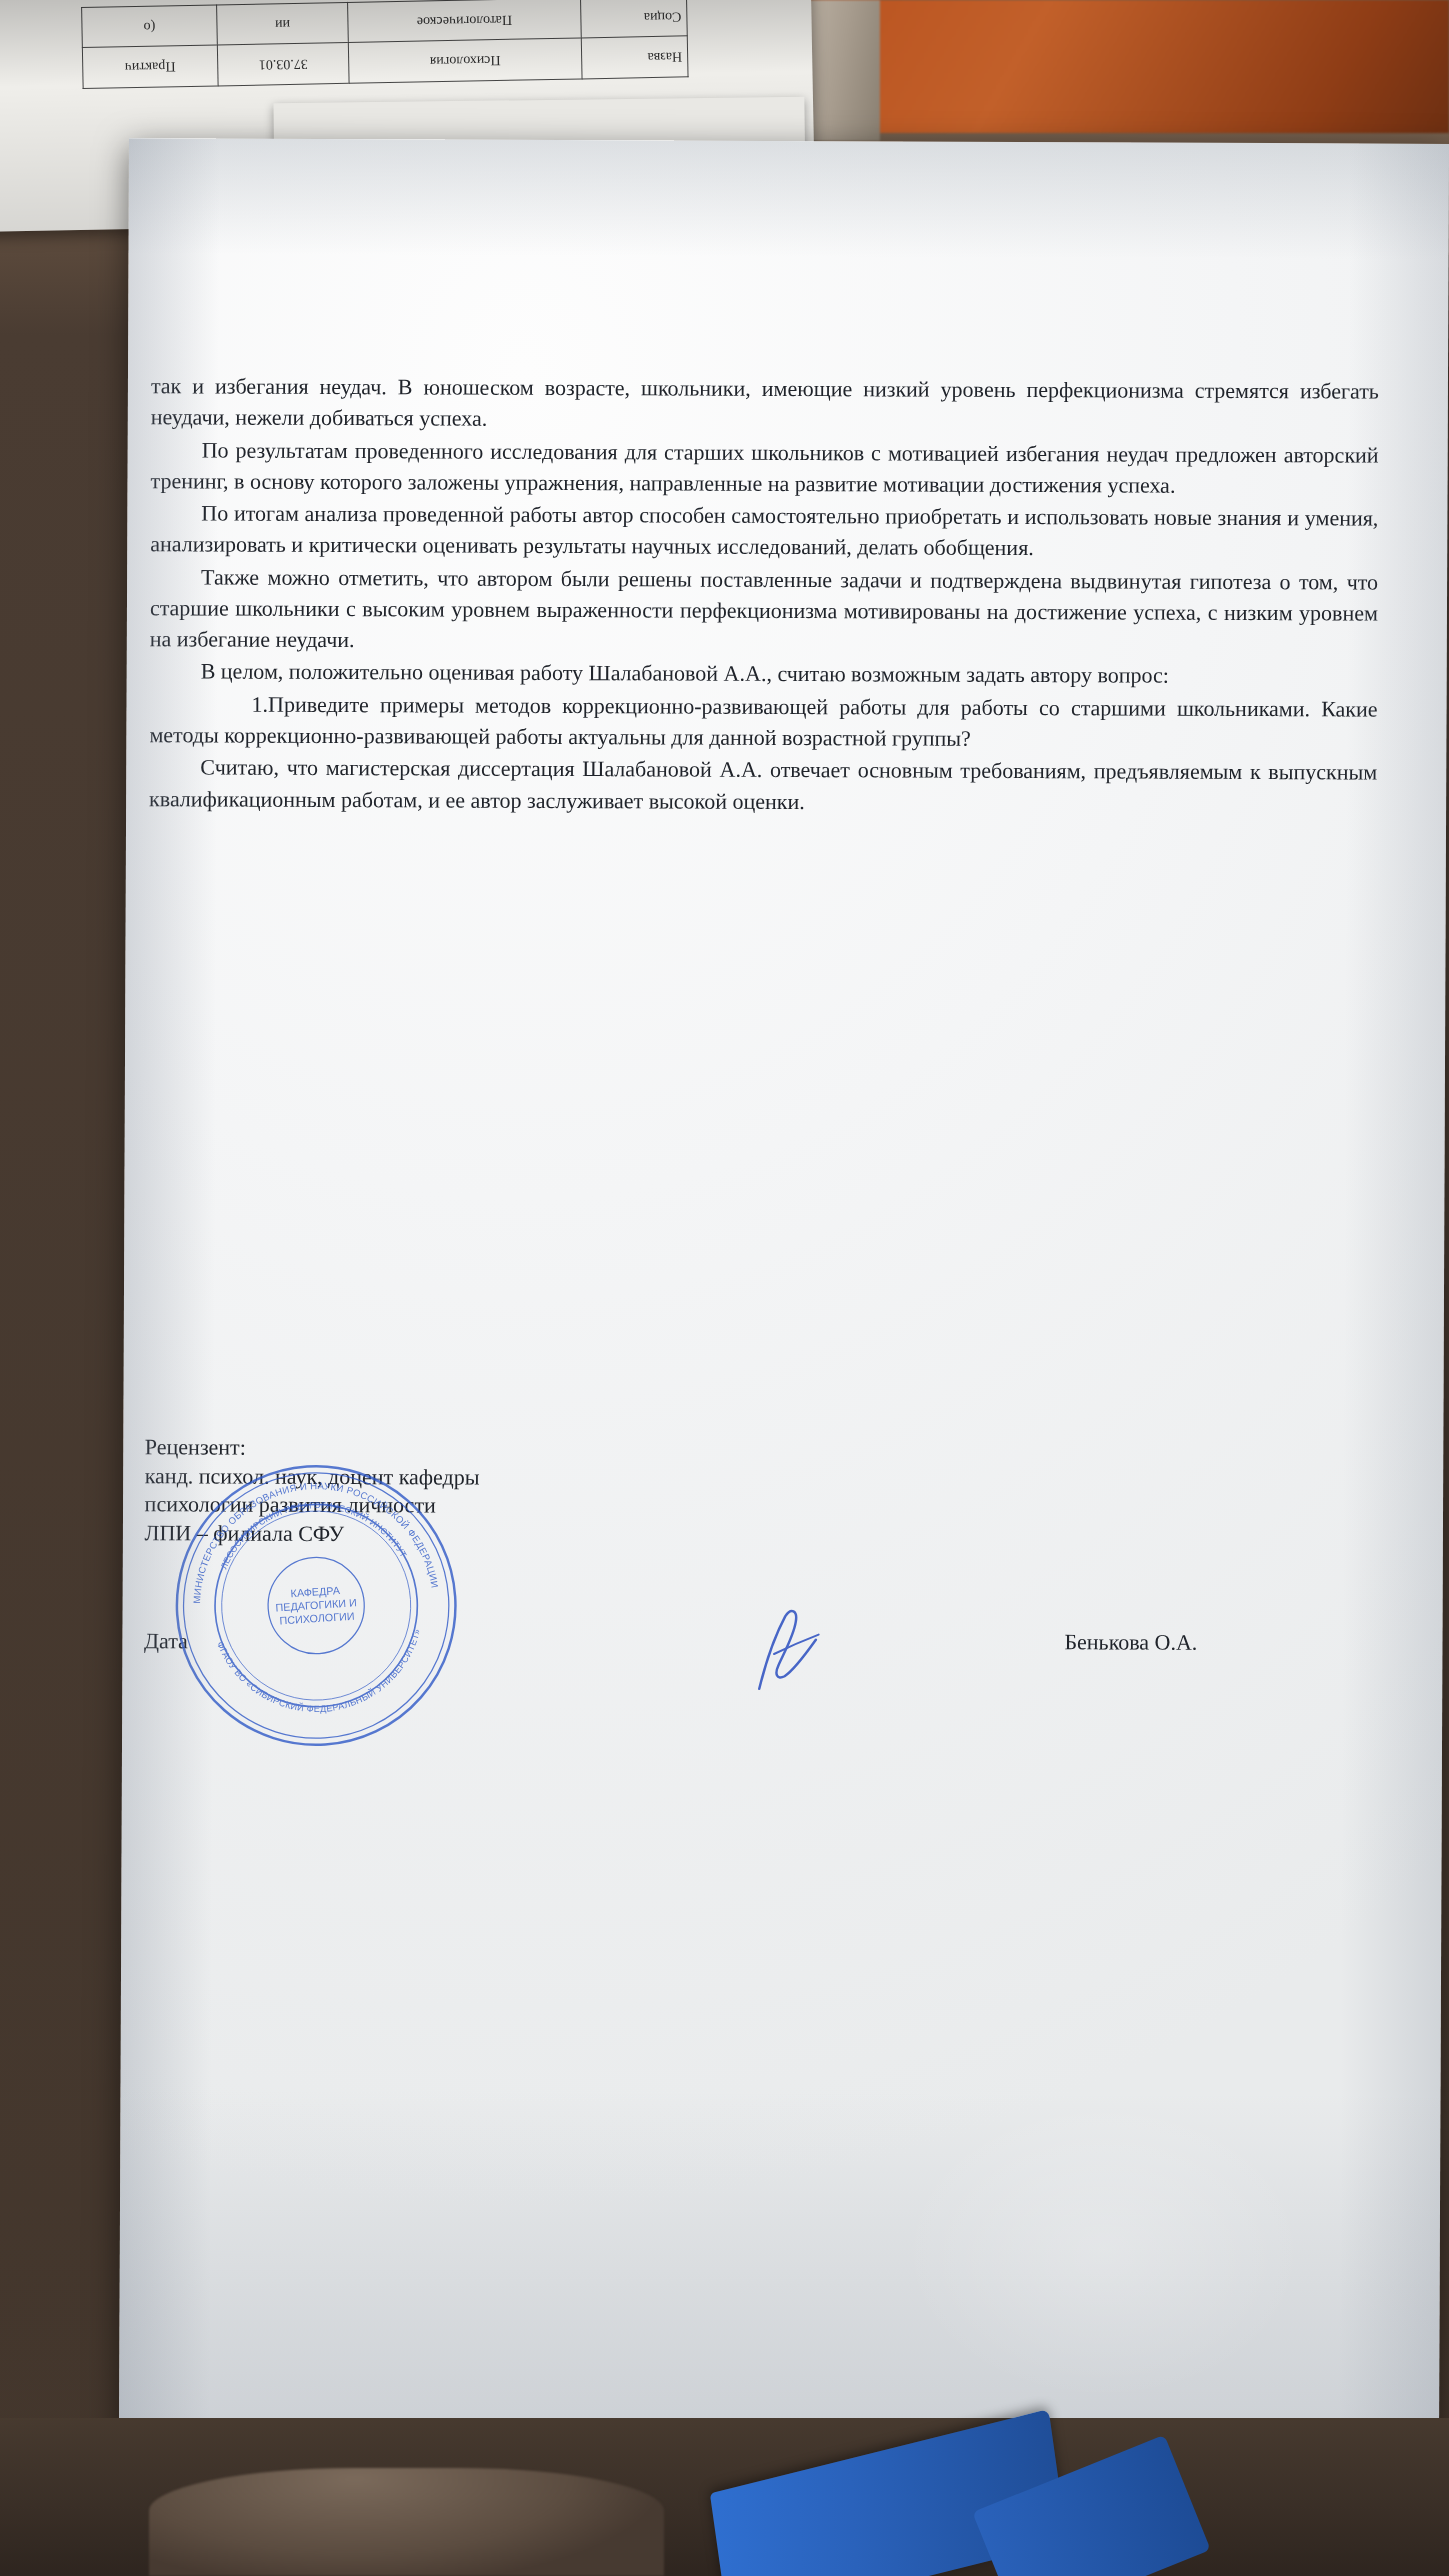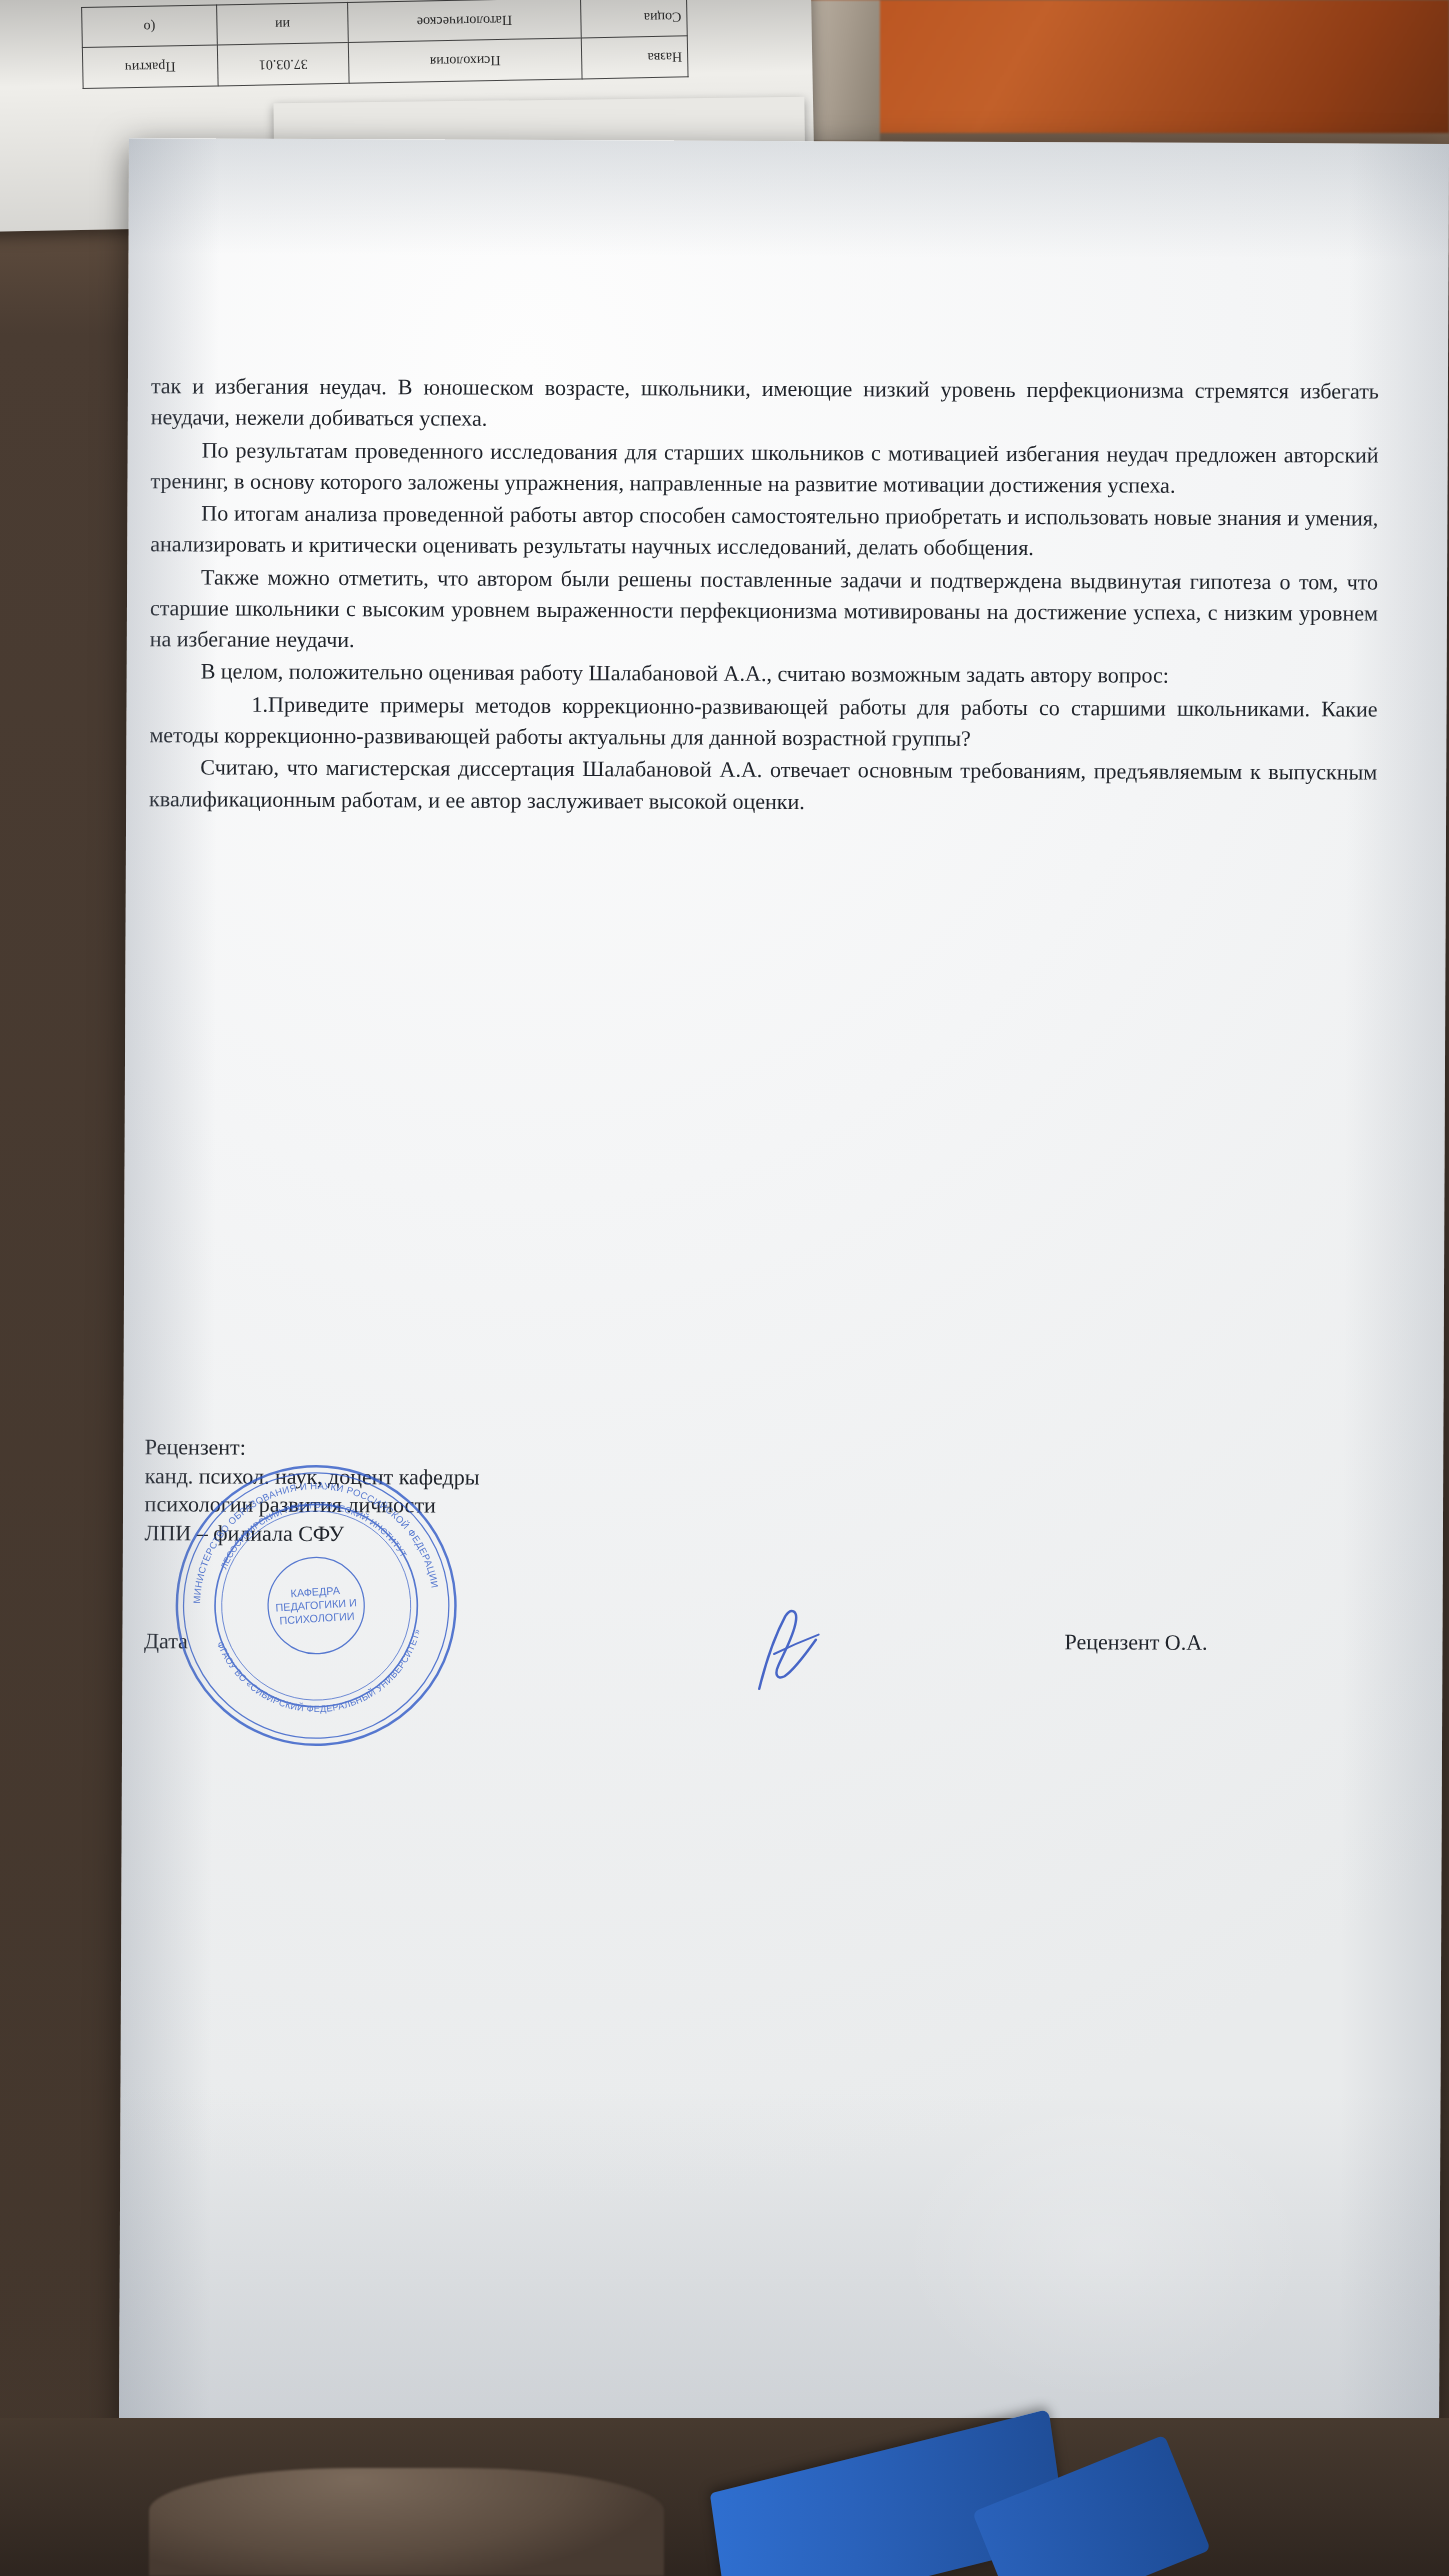--- a/index.html
+++ b/index.html
@@ -296,21 +296,21 @@
     </div>
 
     <div class="sig-block">
       <div class="line">Рецензент:</div>
       <div class="line">канд. психол. наук, доцент кафедры</div>
       <div class="line">психологии развития личности</div>
       <div class="line">ЛПИ – филиала СФУ</div>
     </div>
 
     <div class="sig-date">Дата</div>
-    <div class="sig-name">Рецензент О.А.</div>
+    <div class="sig-name">Бенькова О.А.</div>
 
     <div class="stamp">
       <svg width="286" height="286" viewBox="0 0 345 345" aria-hidden="true">
         <defs>
           <path id="arcTop" d="M 32,172 A 140,140 0 0 1 313,172"></path>
           <path id="arcBottom" d="M 44,172 A 128,128 0 0 0 301,172"></path>
           <path id="arcTop2" d="M 55,172 A 117,117 0 0 1 290,172"></path>
           <path id="arcBottom2" d="M 66,172 A 106,106 0 0 0 279,172"></path>
         </defs>
         <circle class="st-outer" cx="172" cy="172" r="168" stroke-width="3"></circle>

